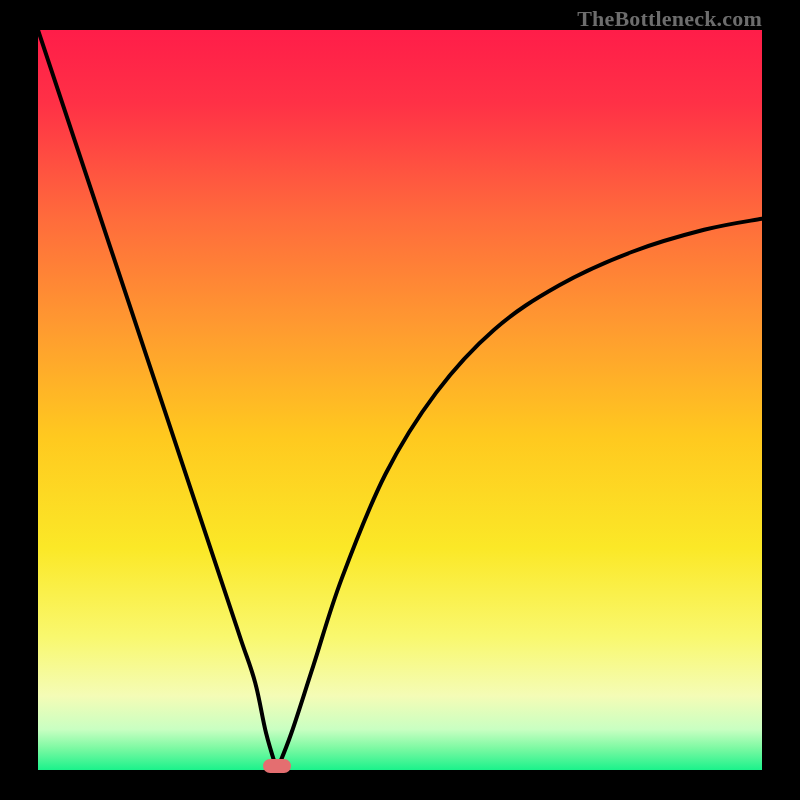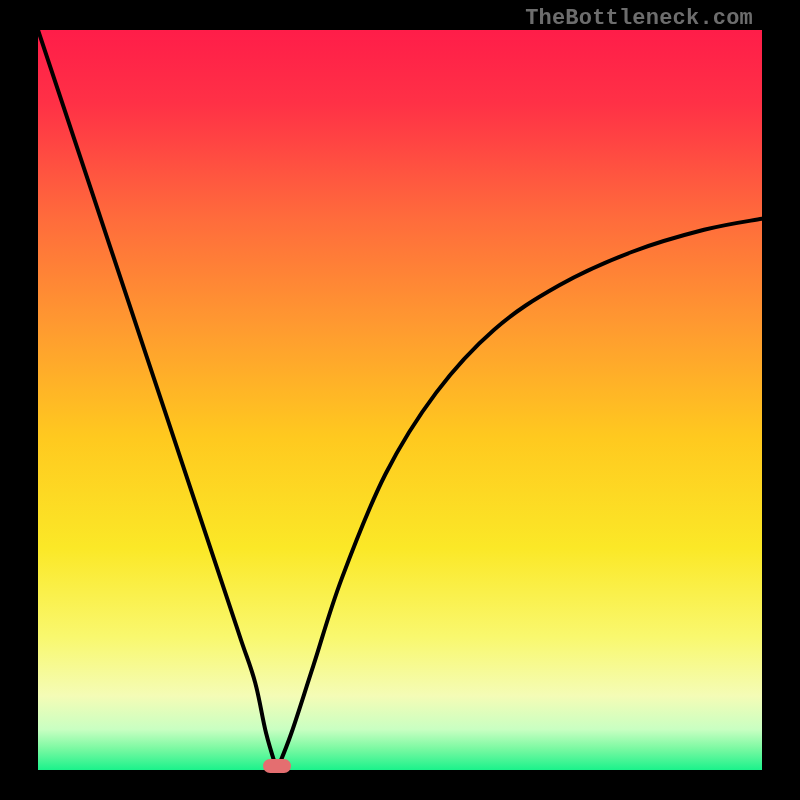--- a/index.html
+++ b/index.html
@@ -29,22 +29,22 @@
     position: absolute;
     inset: 0;
   }
   .curve-svg {
     position: absolute;
     inset: 0;
   }
   .watermark {
     position: absolute;
     top: 6px;
-    right: 47px;
-    font-family: Liberation Mono, monospace;
+    right: 38px;
+    font-family: Liberation Serif, serif;
     font-size: 22px;
     font-weight: 600;
     color: #6d6d6d;
     letter-spacing: 0.2px;
   }
   .marker {
     position: absolute;
     width: 28px;
     height: 14px;
     border-radius: 7px;

